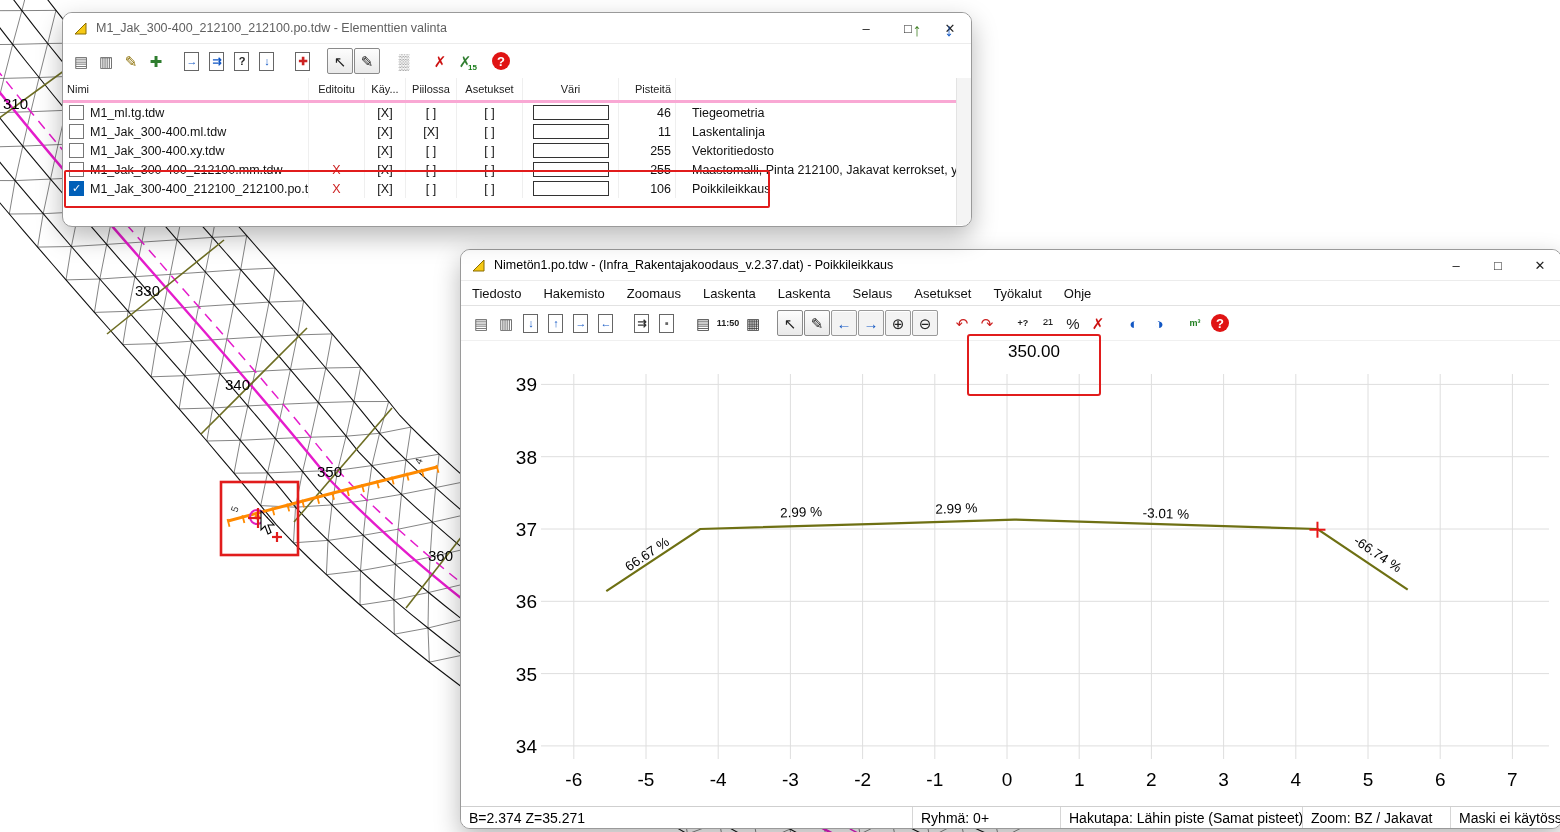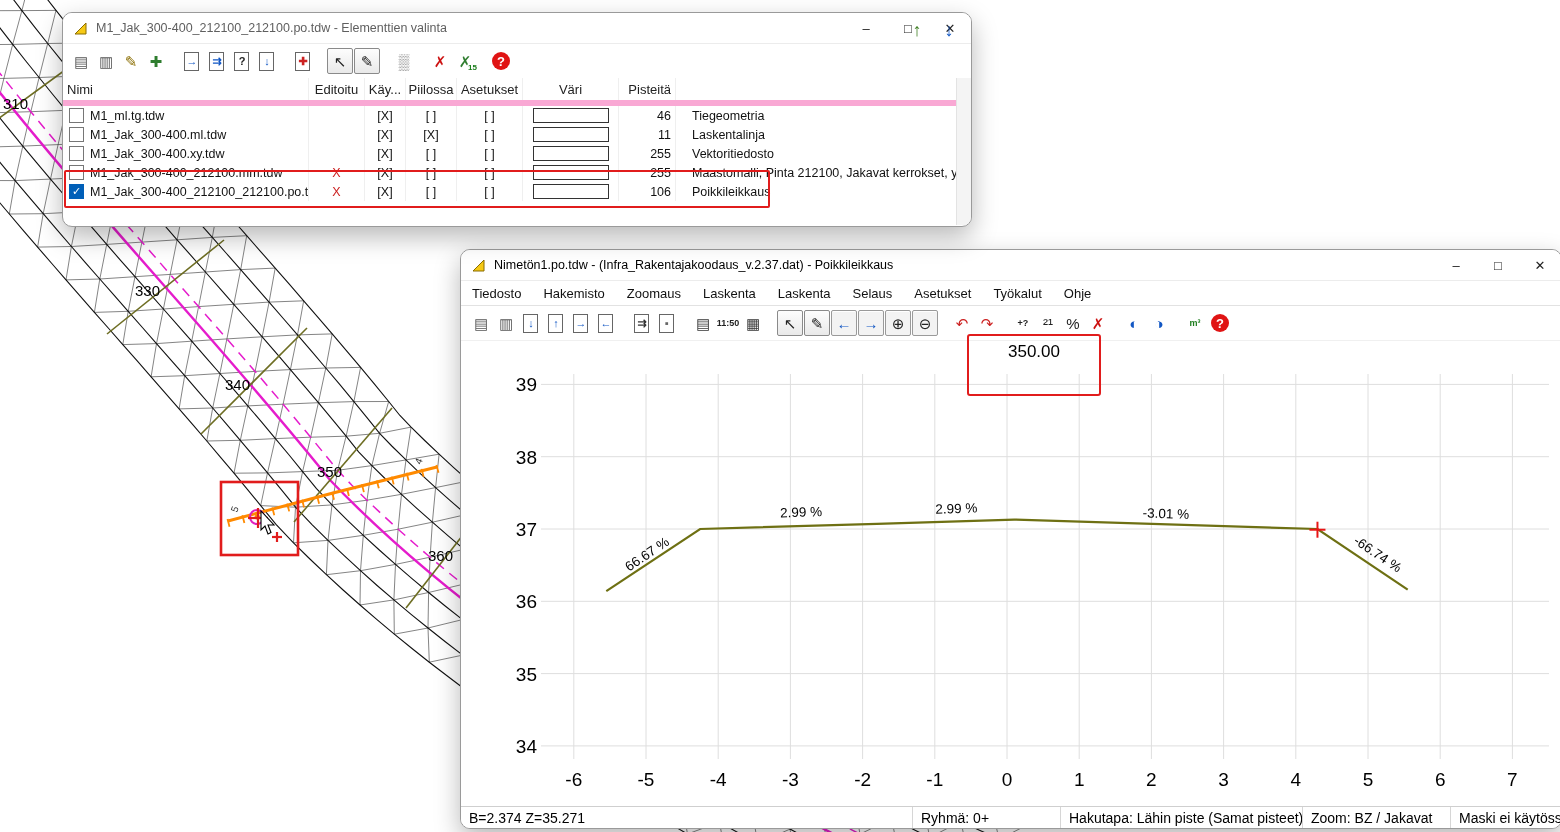--- a/index.html
+++ b/index.html
@@ -45,22 +45,22 @@
   .tbi .sub{position:absolute;right:0px;bottom:1px;font-size:8px;font-weight:bold;color:#1a7d1a;z-index:2;}
   .tsep{width:10px;flex:0 0 auto;}
 
   
   #dialog{left:62px;top:12px;width:908px;height:213px;z-index:20;}
   #dialog .title{color:#5f5f5f;}
   #dialog .toolbar{height:34px;padding-left:6px;gap:1px;}
   #dlg-tb-r{position:absolute;right:10px;top:0;height:34px;display:flex;align-items:center;gap:8px;}
   #dlg-tb-r .tbi{font-size:18px;font-weight:bold;}
   .tablewrap{position:relative;height:147px;}
-  .thead{display:flex;height:22px;align-items:center;font-size:13px;color:#222;
-         border-bottom:6px solid #f9a8d4;}
+  .thead{display:flex;height:22px;align-items:center;font-size:11px;color:#222;
+         border-bottom:3px solid #f9a8d4;}
   .trow{display:flex;height:19px;align-items:center;font-size:12.5px;color:#111;}
   .c{height:100%;display:flex;align-items:center;border-right:1px solid #efefef;white-space:nowrap;overflow:hidden;}
   .c.name{width:246px;padding-left:4px;box-sizing:border-box;}
   .c.ed{width:55px;justify-content:center;color:#cc2222;}
   .thead .c.ed{color:#222;}
   .c.kay{width:40px;justify-content:center;}
   .c.pii{width:50px;justify-content:center;}
   .c.ase{width:65px;justify-content:center;}
   .c.vari{width:95px;justify-content:center;}
   .c.pis{width:57px;justify-content:flex-end;padding-right:4px;box-sizing:border-box;}

